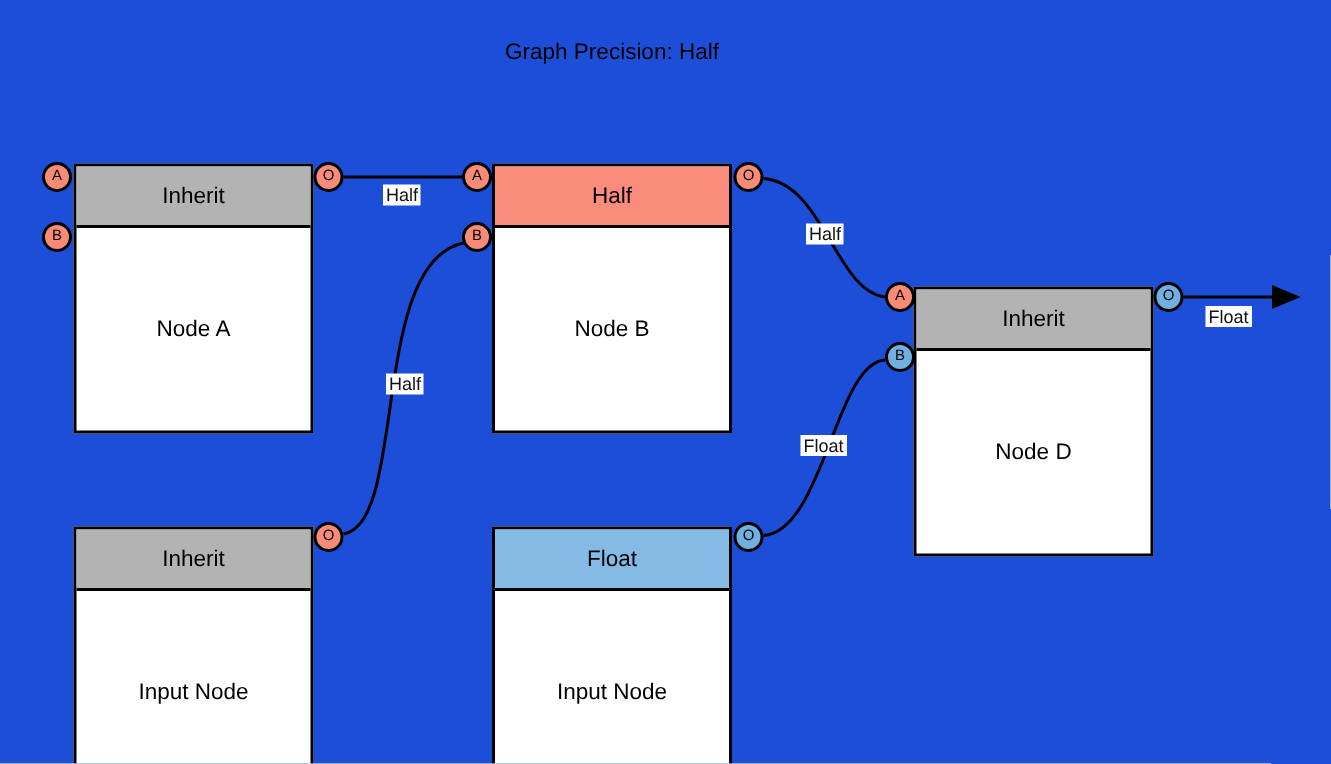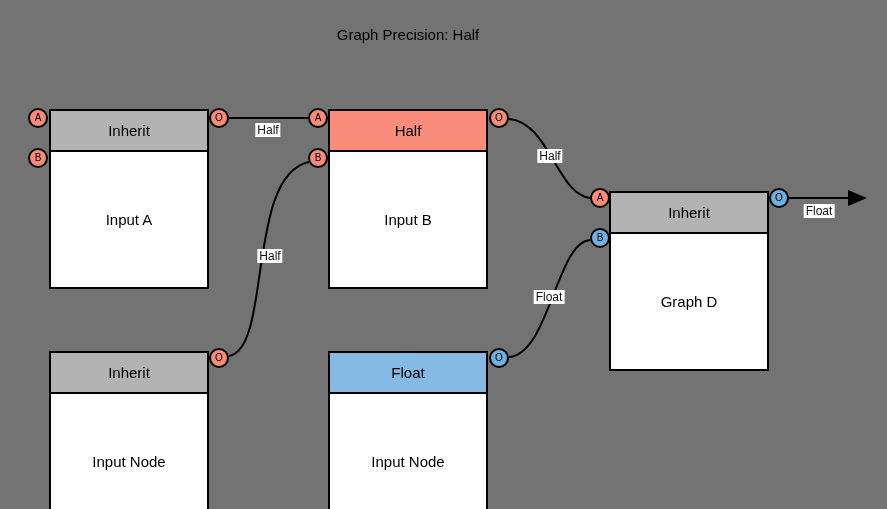--- a/index.html
+++ b/index.html
@@ -1,17 +1,17 @@
 <!DOCTYPE html>
 <html><head>
 <meta charset="utf-8">
 <style>
   html,body{margin:0;padding:0;background:#fff;}
   #canvas{
-    position:relative;width:887px;height:509px;background:#737373;
+    position:relative;width:887px;height:509px;background:#1d4ed8;
     font-family:"Liberation Sans",sans-serif;color:#000;overflow:hidden;
   }
   #edge-layer{position:absolute;left:0;top:0;width:887px;height:509px;}
   .edge{stroke:#000;stroke-width:2;fill:none;}
   .arrowhead{fill:#000;stroke:none;}
   .title{
     position:absolute;left:258px;top:26px;width:300px;text-align:center;
     font-size:15px;line-height:18px;
   }
   .node{
@@ -51,31 +51,31 @@
     <path class="edge" d="M 509 119 C 549 122 557 194 590 198"></path>
     <path class="edge" d="M 509 357 C 549 354 557 242 590 240"></path>
     <path class="edge" d="M 789 198 L 851 198"></path>
     <polygon class="arrowhead" points="848,190 867,198 848,206"></polygon>
   </svg>
 
   <div class="title">Graph Precision: Half</div>
 
   <div class="node" style="left:49px;top:66px;">
     <div class="node-header hdr-gray">Inherit</div>
-    <div class="node-body">Input A</div>
+    <div class="node-body">Node A</div>
   </div>
 
   <div class="node" style="left:328px;top:66px;">
     <div class="node-header hdr-red">Half</div>
-    <div class="node-body">Input B</div>
+    <div class="node-body">Node B</div>
   </div>
 
   <div class="node" style="left:609px;top:148px;">
     <div class="node-header hdr-gray">Inherit</div>
-    <div class="node-body">Graph D</div>
+    <div class="node-body">Node D</div>
   </div>
 
   <div class="node" style="left:49px;top:308px;">
     <div class="node-header hdr-gray">Inherit</div>
     <div class="node-body">Input Node</div>
   </div>
 
   <div class="node" style="left:328px;top:308px;">
     <div class="node-header hdr-blue">Float</div>
     <div class="node-body">Input Node</div>

